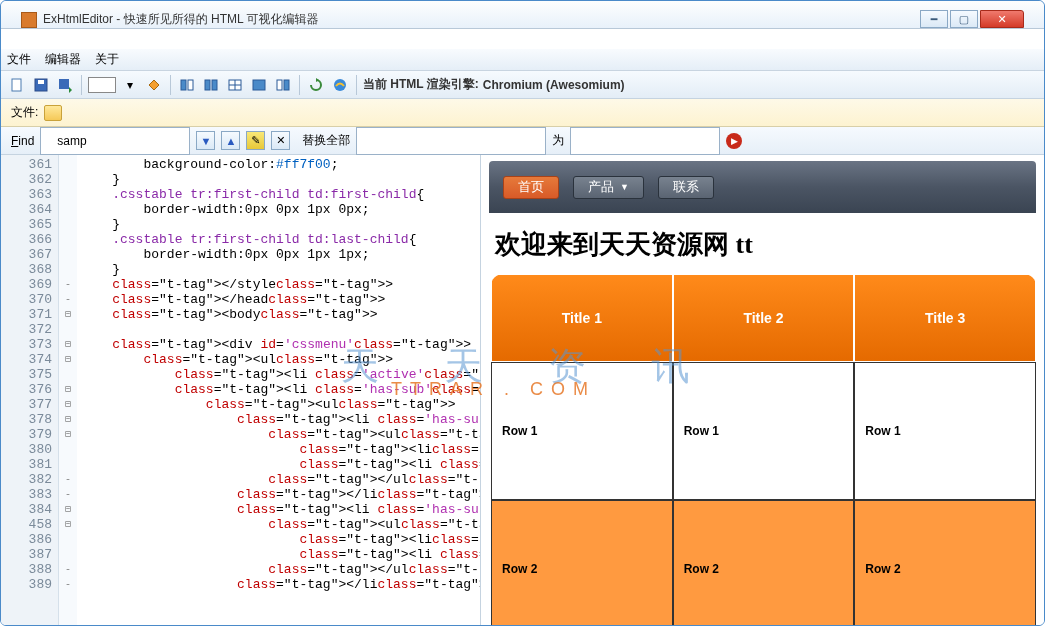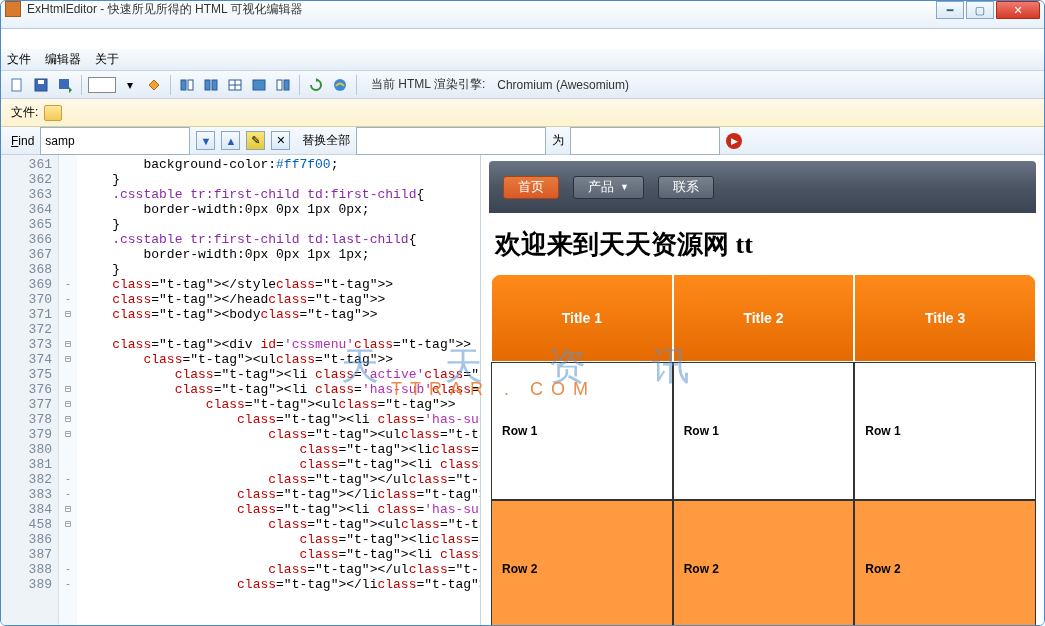--- a/index.html
+++ b/index.html
@@ -1,44 +1,44 @@
 <!DOCTYPE html>
 <html><head>
 <meta charset="utf-8">
 <style>
 * { box-sizing: border-box; margin: 0; padding: 0; }
 body { font-family: "Microsoft YaHei", Tahoma, Arial, sans-serif; font-size: 12px; background: #fff; overflow: hidden; width: 1045px; height: 626px; position: relative; border: 1px solid #4a8ac9; border-radius: 6px; }
 
 
-.titlebar { height: 28px; background: linear-gradient(#fdfefe, #e8f1fa); border-bottom: 1px solid #b8c8d8; display: flex; align-items: flex-start; padding: 0 4px; border-radius: 5px 5px 0 0; }
+.titlebar { height: 28px; background: linear-gradient(#fdfefe, #e8f1fa); border-bottom: 1px solid #b8c8d8; display: flex; align-items: flex-end; padding: 0 20px; border-radius: 5px 5px 0 0; }
 .titlebar .app-icon { width: 16px; height: 16px; background: #d97b2e; border: 1px solid #a85a1a; margin-right: 6px; }
 .titlebar .title { flex: 1; color: #333; }
 .titlebar .win-btns { display: flex; gap: 2px; }
 .titlebar .win-btn { width: 28px; height: 18px; border: 1px solid #8aa8c5; background: linear-gradient(#f5faff,#dbe9f6); display: flex; align-items: center; justify-content: center; font-size: 11px; color: #3a5a7a; }
 .titlebar .win-btn.close { width: 44px; background: linear-gradient(#f07a6e,#d43a28); border-color: #a82a1a; color: #fff; border-radius: 0 3px 0 0; }
 
 
 .menubar { height: 22px; background: linear-gradient(#f8fbfe,#e5eef7); border-bottom: 1px solid #c8d4e0; display: flex; align-items: center; padding-left: 6px; gap: 14px; margin-top: 20px; }
 .menubar span { cursor: pointer; }
 
 
 .toolbar { height: 28px; background: linear-gradient(#f6fafe,#e3edf6); border-bottom: 1px solid #c5d3e0; display: flex; align-items: center; padding: 0 6px; gap: 4px; }
 .tbtn { width: 20px; height: 20px; display: flex; align-items: center; justify-content: center; cursor: pointer; }
 .tsep { width: 1px; height: 20px; background: #b8c8d8; margin: 0 2px; }
 .color-swatch { width: 28px; height: 16px; border: 1px solid #888; background: #fff; }
-.toolbar .status-text { margin-left: 8px; color: #333; }
+.toolbar .status-text { color: #333; font-weight: bold; }
 
 
 .filebar { height: 28px; background: linear-gradient(#fef9e8,#fdf3d0); border-bottom: 1px solid #d8cfa8; display: flex; align-items: center; padding: 0 10px; gap: 6px; }
 .filebar .folder-icon { width: 18px; height: 16px; border: 1px solid #c9a23a; background: linear-gradient(#ffe89a,#f5c958); border-radius: 2px; }
 
 
 .findbar { height: 28px; background: linear-gradient(#f6fafe,#e6eff8); border-bottom: 1px solid #c5d3e0; display: flex; align-items: center; padding: 0 10px; gap: 6px; }
 .findbar .underline { text-decoration: underline; }
-.findbar input { height: 28px; border: 1px solid #9ab1c8; padding: 0 4px; font-size: 12px; }
+.findbar input { height: 28px; border: 1px solid #9ab1c8; padding: 0 16px; font-size: 12px; }
 .findbar .sq { width: 19px; height: 19px; border: 1px solid #8aa8c5; background: linear-gradient(#f5faff,#dbe9f6); display: flex; align-items: center; justify-content: center; font-size: 11px; }
 .findbar .go { width: 16px; height: 16px; border-radius: 50%; background: #c82a1a; color: #fff; display: flex; align-items: center; justify-content: center; font-size: 9px; }
 
 
 .main { display: flex; height: calc(626px - 28px - 22px - 28px - 28px - 28px - 2px); }
 
 
 .codepane { width: 480px; background: #fff; border-right: 1px solid #c5d3e0; display: flex; overflow: hidden; font-family: "Courier New", monospace; font-size: 13px; line-height: 15px; }
 .gutter { width: 58px; background: #eef3f8; color: #7a8a9a; text-align: right; padding: 2px 6px 0 0; border-right: 1px solid #d5e0ea; }
 .gutter div { height: 15px; }

